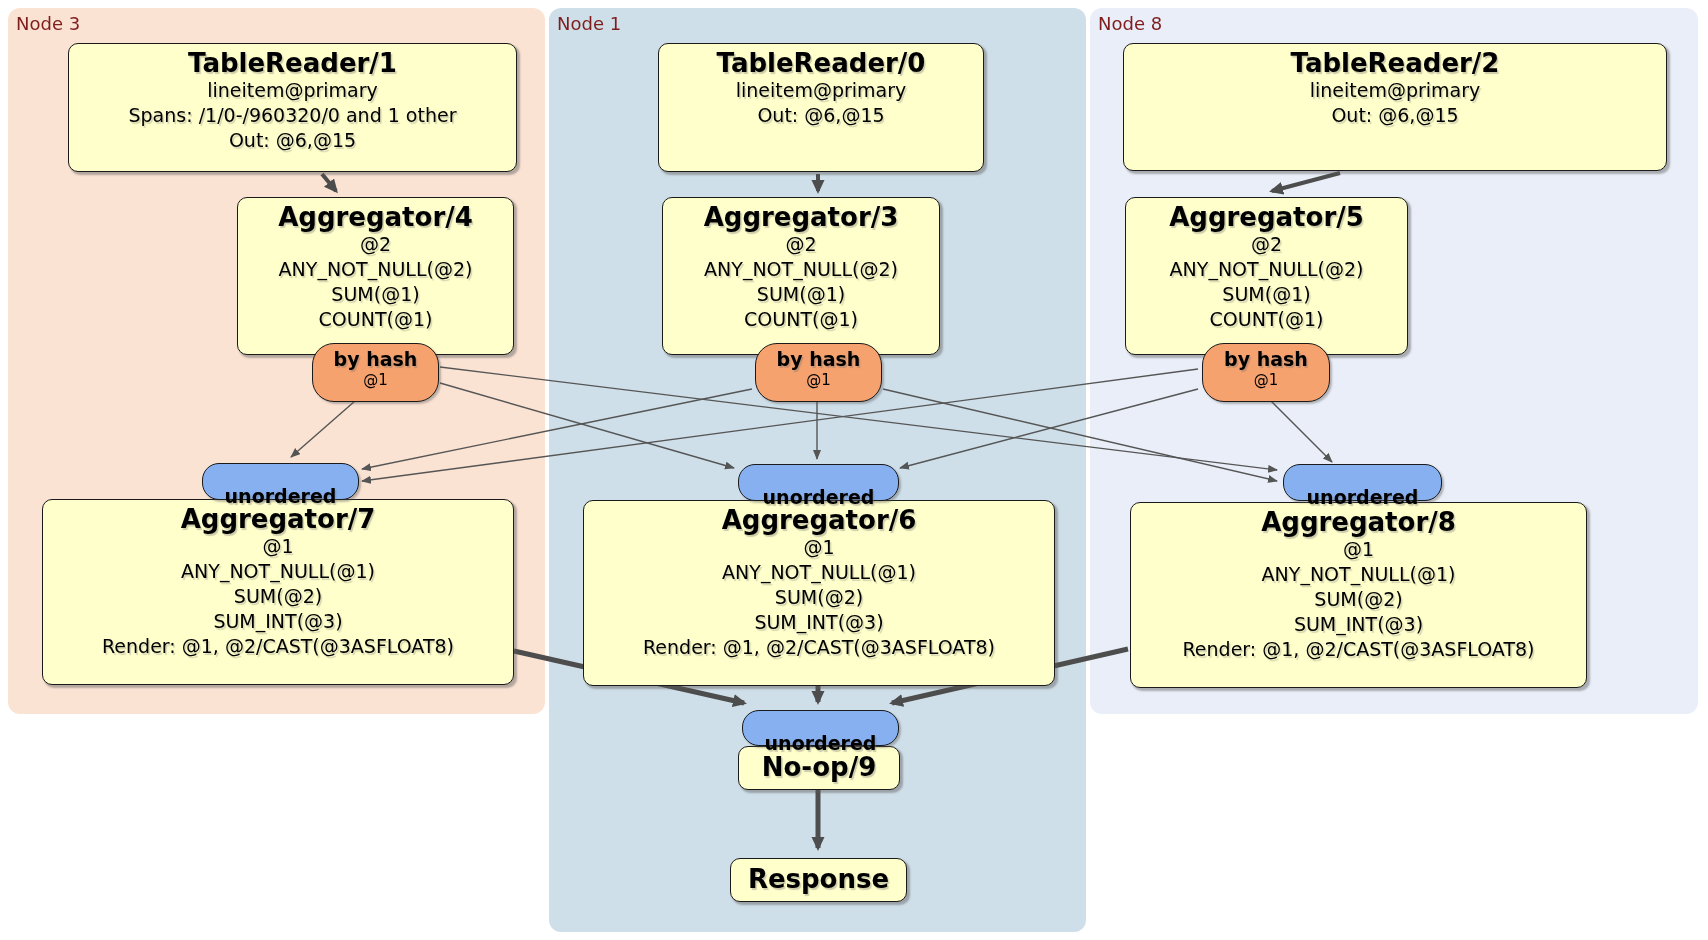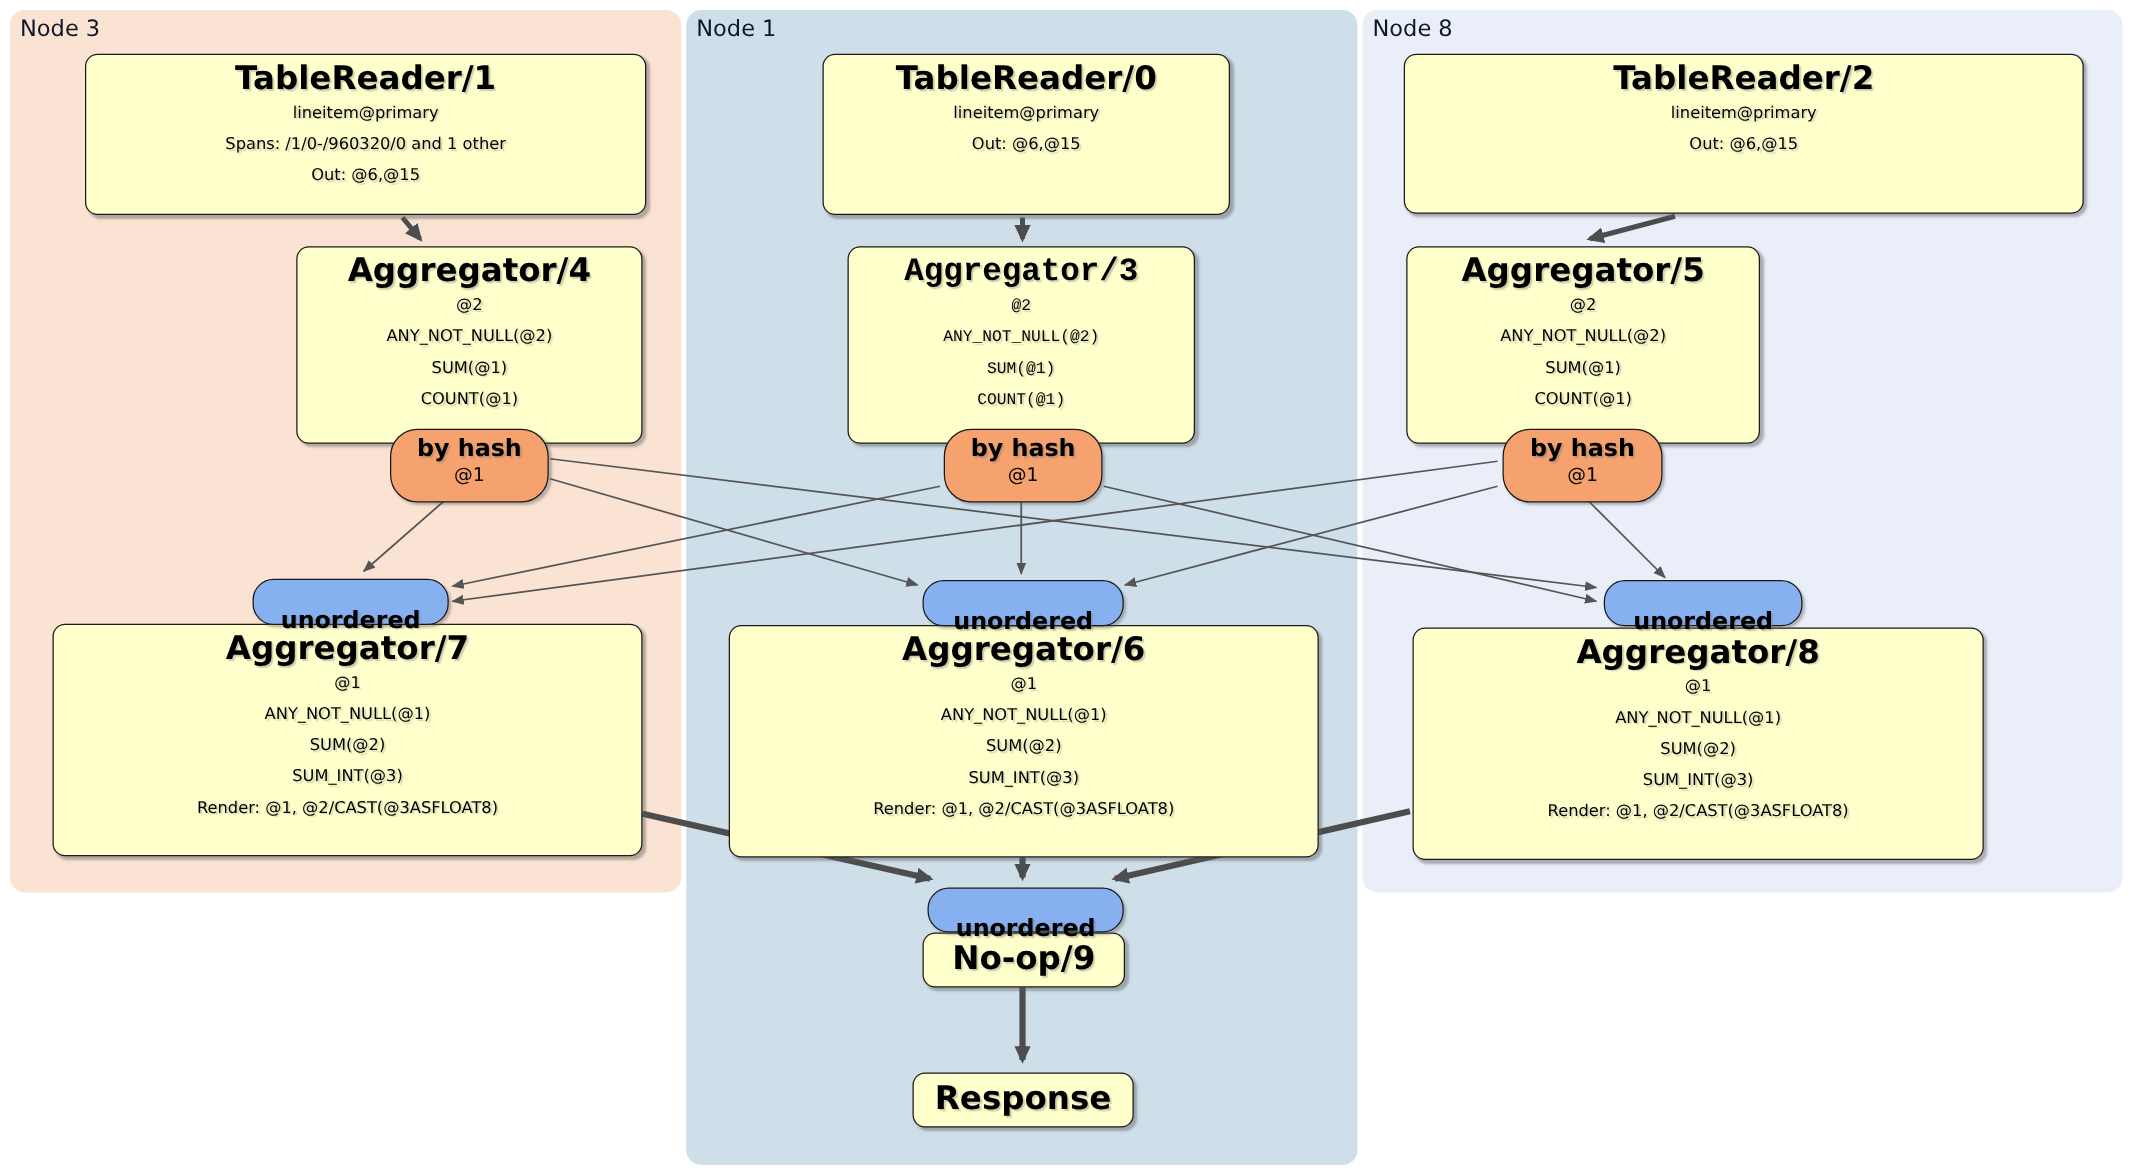--- a/index.html
+++ b/index.html
@@ -1,28 +1,28 @@
 <!DOCTYPE html>
 <html><head>
 <meta charset="utf-8">
 <style>
   html,body{margin:0;padding:0;background:#ffffff;}
   body{font-family:"DejaVu Sans","Liberation Sans",sans-serif;}
   .canvas{position:relative;width:1708px;height:940px;overflow:hidden;background:#ffffff;}
 
   .region{position:absolute;border-radius:12px;z-index:0;}
-  .region-label{position:absolute;left:8px;top:5px;font-size:18px;color:#0f172a;white-space:nowrap;}
+  .region-label{position:absolute;left:8px;top:5px;font-size:18px;color:#7f1d1d;white-space:nowrap;}
 
   .edges{position:absolute;left:0;top:0;width:1708px;height:940px;z-index:1;}
 
   .opbox{position:absolute;background:#ffffcc;border:1.6px solid #1a1a1a;border-radius:10px;
          box-shadow:2.5px 2.5px 2px rgba(90,90,90,0.45);z-index:2;text-align:center;color:#000;}
   .opbox .box-title{font-weight:bold;font-size:26px;line-height:29px;padding-top:5px;
          text-shadow:1.5px 1.5px 1px rgba(110,110,110,0.35);}
-  .opbox .box-line{font-size:13px;line-height:25px;white-space:nowrap;
+  .opbox .box-line{font-size:19px;line-height:25px;white-space:nowrap;
          text-shadow:1.5px 1.5px 1px rgba(110,110,110,0.3);}
   .opbox.single .box-title{padding-top:0;line-height:40px;}
 
   .pill{position:absolute;border:1.6px solid #1a1a1a;border-radius:17px;z-index:3;text-align:center;color:#000;
         box-shadow:2px 2px 2px rgba(90,90,90,0.4);}
   .pill .pill-title{font-weight:bold;font-size:19px;line-height:24px;padding-top:3px;
         text-shadow:1.5px 1.5px 1px rgba(110,110,110,0.35);}
   .pill .pill-sub{font-size:15px;line-height:18px;}
   .pill.hash{border-radius:22px;}
   .pill.sync .pill-title{line-height:32px;padding-top:16px;}
@@ -96,21 +96,21 @@
     <div class="box-line">SUM_INT(@3)</div>
     <div class="box-line">Render: @1, @2/CAST(@3ASFLOAT8)</div>
   </div>
 
   <div class="opbox" style="left: 658px; top: 43px; width: 324px; height: 127px; background-color: rgb(255, 255, 204);">
     <div class="box-title">TableReader/0</div>
     <div class="box-line">lineitem@primary</div>
     <div class="box-line">Out: @6,@15</div>
   </div>
 
-  <div class="opbox" style="left: 678px; top: 197px; width: 276px; height: 156px; background-color: rgb(255, 255, 204); font-family: Liberation Mono, monospace;">
+  <div class="opbox" style="left: 662px; top: 197px; width: 276px; height: 156px; background-color: rgb(255, 255, 204);">
     <div class="box-title">Aggregator/3</div>
     <div class="box-line">@2</div>
     <div class="box-line">ANY_NOT_NULL(@2)</div>
     <div class="box-line">SUM(@1)</div>
     <div class="box-line">COUNT(@1)</div>
   </div>
 
   <div class="opbox" style="left: 583px; top: 500px; width: 470px; height: 184px; background-color: rgb(255, 255, 204);">
     <div class="box-title">Aggregator/6</div>
     <div class="box-line">@1</div>

